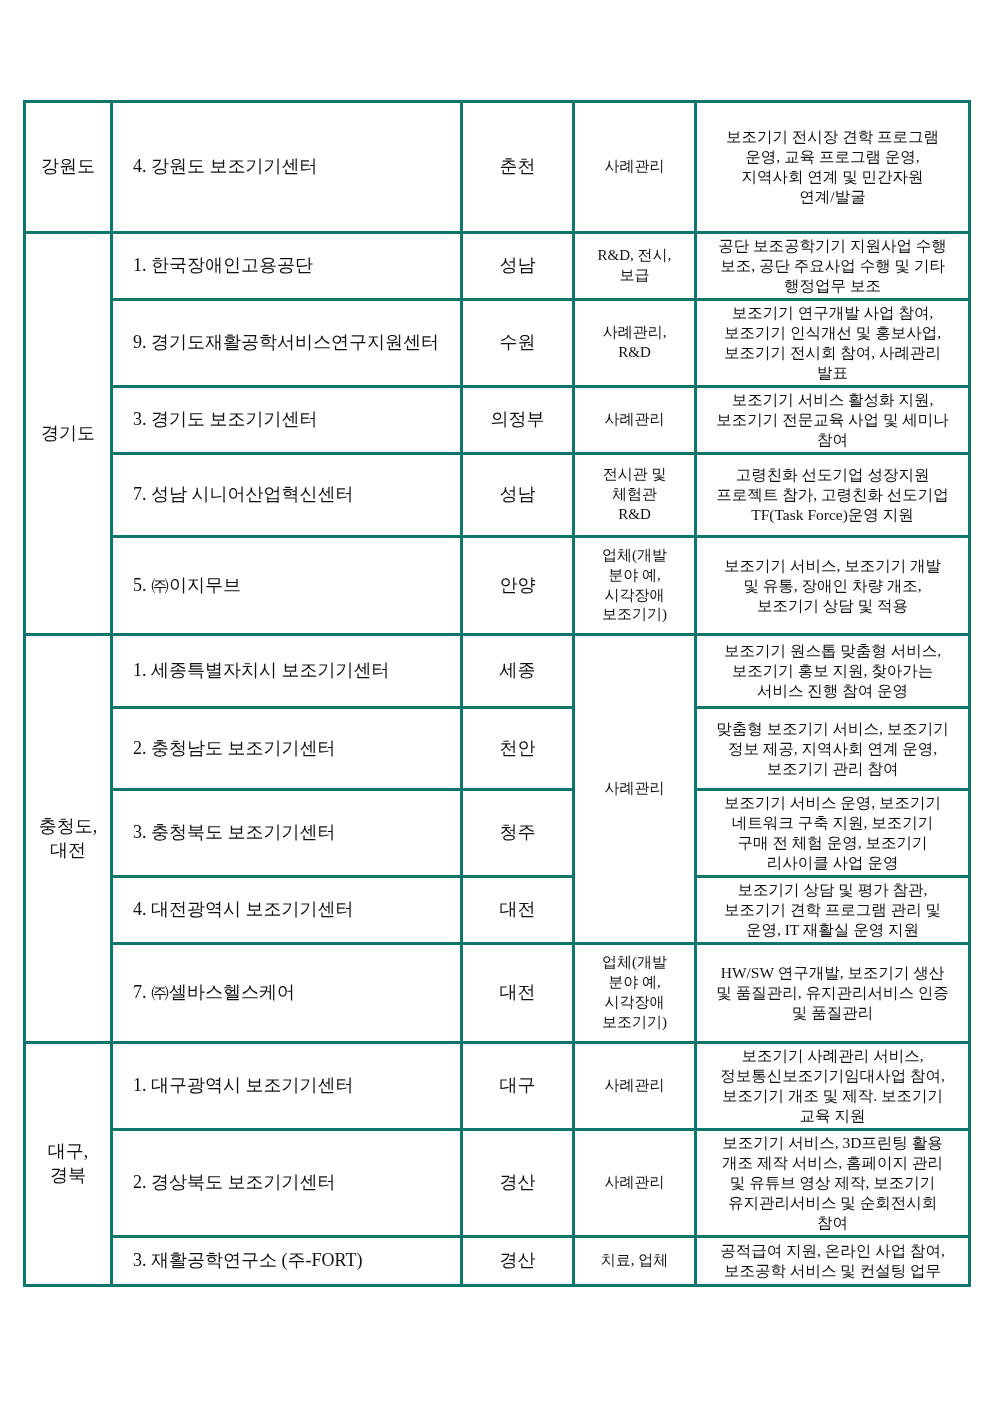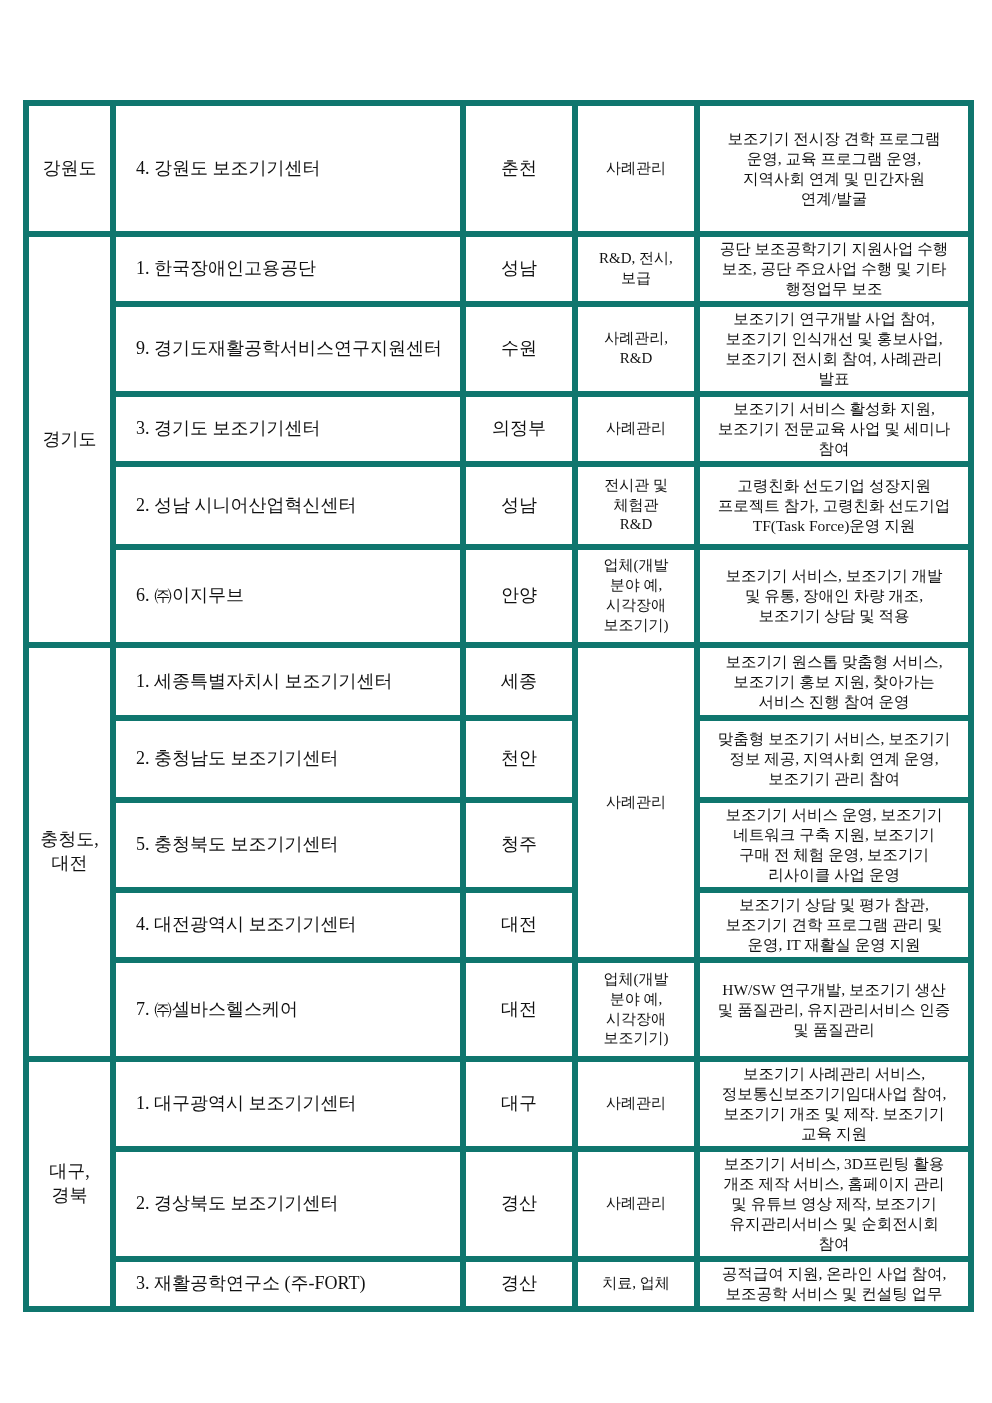--- a/index.html
+++ b/index.html
@@ -17,21 +17,21 @@
   table.doc-table {
     position: absolute;
     left: 23px;
     top: 100px;
     width: 945px;
     border-collapse: collapse;
     table-layout: fixed;
     border: 2px solid #000000;
   }
   td {
-    border: 6px solid #0f766e;
+    border: 3px solid #0f766e;
     text-align: center;
     vertical-align: middle;
     white-space: pre-line;
     font-size: 18px;
     line-height: 1.32;
     padding: 2px 3px;
     overflow: hidden;
     margin-left: 17px;
   }
   td.name {
@@ -95,31 +95,31 @@
     </tr>
     <tr style="height:62px">
       <td class="name">3. 경기도 보조기기센터</td>
       <td>의정부</td>
       <td class="cat">사례관리</td>
       <td class="desc">보조기기 서비스 활성화 지원,
 보조기기 전문교육 사업 및 세미나
 참여</td>
     </tr>
     <tr style="height:83px">
-      <td class="name">2. 성남 시니어산업혁신센터</td>
+      <td class="name">7. 성남 시니어산업혁신센터</td>
       <td>성남</td>
       <td class="cat">전시관 및
 체험관
 R&amp;D</td>
       <td class="desc">고령친화 선도기업 성장지원
 프로젝트 참가, 고령친화 선도기업
 TF(Task Force)운영 지원</td>
     </tr>
     <tr style="height:98px">
-      <td class="name">6. ㈜이지무브</td>
+      <td class="name">5. ㈜이지무브</td>
       <td>안양</td>
       <td class="cat">업체(개발
 분야 예,
 시각장애
 보조기기)</td>
       <td class="desc">보조기기 서비스, 보조기기 개발
 및 유통, 장애인 차량 개조,
 보조기기 상담 및 적용</td>
     </tr>
 
@@ -134,21 +134,21 @@
 서비스 진행 참여 운영</td>
     </tr>
     <tr style="height:82px">
       <td class="name">2. 충청남도 보조기기센터</td>
       <td>천안</td>
       <td class="desc">맞춤형 보조기기 서비스, 보조기기
 정보 제공, 지역사회 연계 운영,
 보조기기 관리 참여</td>
     </tr>
     <tr style="height:86px">
-      <td class="name">5. 충청북도 보조기기센터</td>
+      <td class="name">3. 충청북도 보조기기센터</td>
       <td>청주</td>
       <td class="desc">보조기기 서비스 운영, 보조기기
 네트워크 구축 지원, 보조기기
 구매 전 체험 운영, 보조기기
 리사이클 사업 운영</td>
     </tr>
     <tr style="height:60px">
       <td class="name">4. 대전광역시 보조기기센터</td>
       <td>대전</td>
       <td class="desc">보조기기 상담 및 평가 참관,

